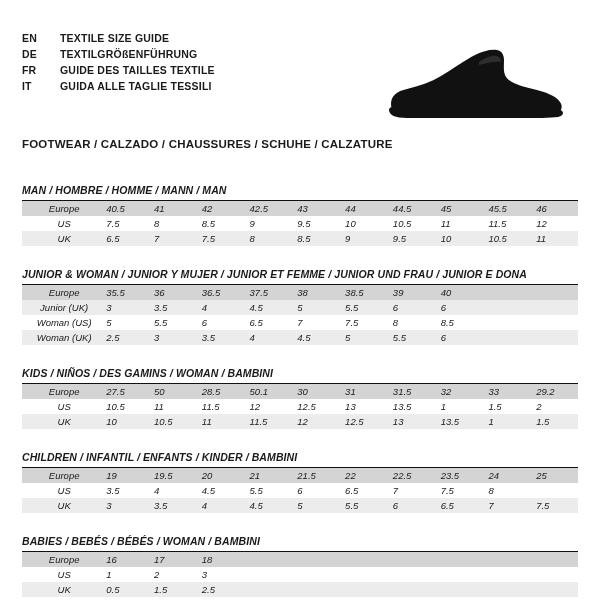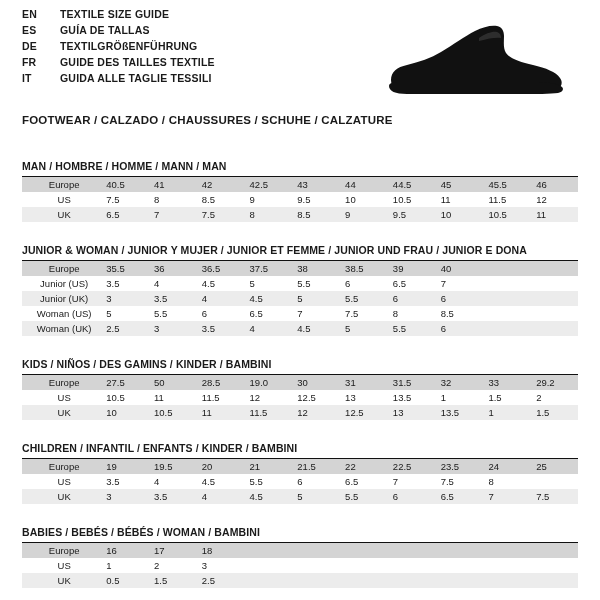--- a/index.html
+++ b/index.html
@@ -12,21 +12,21 @@
     background: #ffffff;
     font-family: "Liberation Sans", sans-serif;
     color: #1a1a1a;
     overflow: hidden;
   }
   .page {
     position: relative;
     width: 600px;
     height: 600px;
     box-sizing: border-box;
-    padding: 8px 22px 0 22px;
+    padding: 32px 22px 0 22px;
   }
 
   
   .header {
     position: relative;
     height: 96px;
   }
   .lang-table {
     border-collapse: collapse;
   }
@@ -56,20 +56,21 @@
     font-weight: bold;
     letter-spacing: 0.2px;
     margin-top: 10px;
     margin-bottom: 4px;
     color: #1a1a1a;
   }
 
   
   .group {
     margin-top: 22px;
+    font-style: italic;
   }
   .group.first {
     margin-top: 34px;
   }
   .group-title {
     font-size: 10.5px;
     font-weight: bold;
     letter-spacing: 0.1px;
     padding-bottom: 4px;
     border-bottom: 1px solid #111;
@@ -115,24 +116,20 @@
 <body>
 
 <div class="page">
 
   <div class="header">
     <table class="lang-table">
       <tbody>
         <tr>
           <td class="lang-code">EN</td>
           <td class="lang-text">TEXTILE SIZE GUIDE</td>
-        </tr>
-        <tr>
-          <td class="lang-code">ES</td>
-          <td class="lang-text">GUÍA DE TALLAS</td>
         </tr>
         <tr>
           <td class="lang-code">DE</td>
           <td class="lang-text">TEXTILGRÖßENFÜHRUNG</td>
         </tr>
         <tr>
           <td class="lang-code">FR</td>
           <td class="lang-text">GUIDE DES TAILLES TEXTILE</td>
         </tr>
         <tr>
@@ -208,33 +205,20 @@
           <td class="val">36</td>
           <td class="val">36.5</td>
           <td class="val">37.5</td>
           <td class="val">38</td>
           <td class="val">38.5</td>
           <td class="val">39</td>
           <td class="val">40</td>
           <td class="val"></td>
           <td class="val"></td>
         </tr>
-        <tr class="plain">
-          <td class="label">Junior (US)</td>
-          <td class="val">3.5</td>
-          <td class="val">4</td>
-          <td class="val">4.5</td>
-          <td class="val">5</td>
-          <td class="val">5.5</td>
-          <td class="val">6</td>
-          <td class="val">6.5</td>
-          <td class="val">7</td>
-          <td class="val"></td>
-          <td class="val"></td>
-        </tr>
         <tr class="alt">
           <td class="label">Junior (UK)</td>
           <td class="val">3</td>
           <td class="val">3.5</td>
           <td class="val">4</td>
           <td class="val">4.5</td>
           <td class="val">5</td>
           <td class="val">5.5</td>
           <td class="val">6</td>
           <td class="val">6</td>
@@ -265,29 +249,29 @@
           <td class="val">5.5</td>
           <td class="val">6</td>
           <td class="val"></td>
           <td class="val"></td>
         </tr>
       </tbody>
     </table>
   </div>
 
   <div class="group">
-    <div class="group-title">KIDS / NIÑOS / DES GAMINS / KINDER / BAMBINI</div>
+    <div class="group-title">KIDS / NIÑOS / DES GAMINS / WOMAN / BAMBINI</div>
     <table class="size">
       <tbody>
         <tr class="shaded">
           <td class="label" style="width:13%">Europe</td>
           <td class="val">27.5</td>
           <td class="val">50</td>
           <td class="val">28.5</td>
-          <td class="val">19.0</td>
+          <td class="val">50.1</td>
           <td class="val">30</td>
           <td class="val">31</td>
           <td class="val">31.5</td>
           <td class="val">32</td>
           <td class="val">33</td>
           <td class="val">29.2</td>
         </tr>
         <tr class="plain">
           <td class="label">US</td>
           <td class="val">10.5</td>

